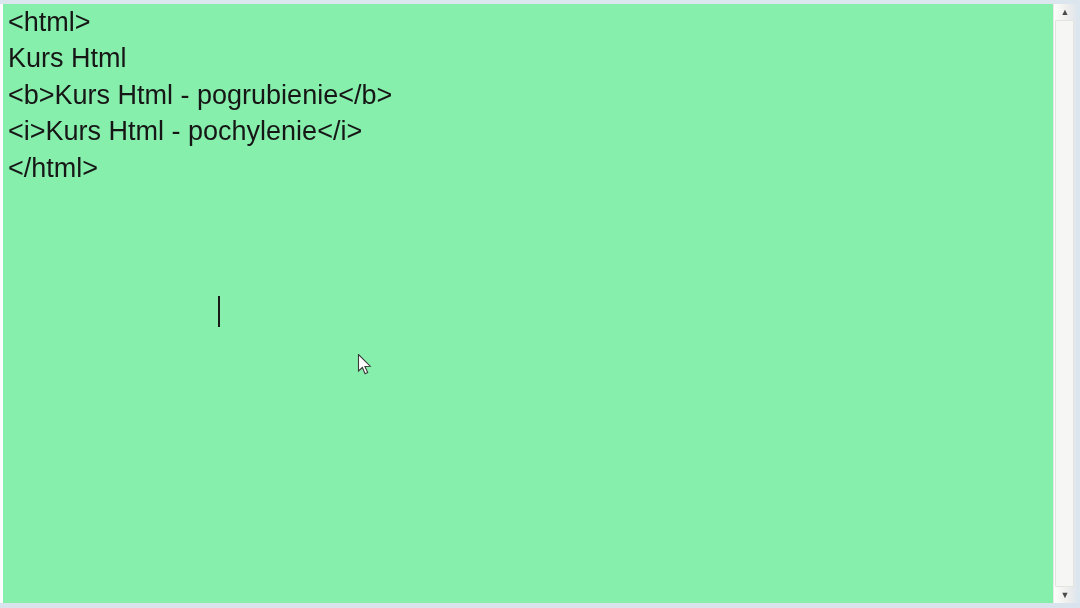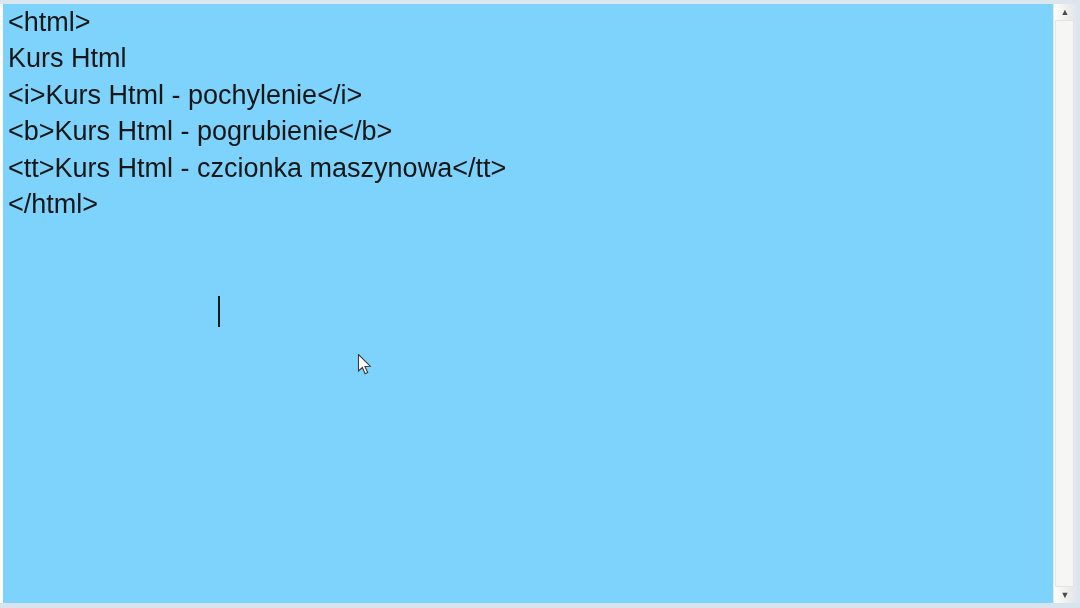--- a/index.html
+++ b/index.html
@@ -8,21 +8,21 @@
     width: 1080px;
     height: 608px;
     overflow: hidden;
     font-family: "Liberation Sans", sans-serif;
     background: #f5f5f3;
   }
   .stage {
     position: relative;
     width: 1080px;
     height: 608px;
-    background: #7dd3fc;
+    background: #86efac;
   }
   
   .strip-top {
     position: absolute; left: 0; top: 0;
     width: 1080px; height: 4px;
     background: #dce6ef;
   }
   .strip-bottom {
     position: absolute; left: 0; bottom: 0;
     width: 1080px; height: 5px;
@@ -108,29 +108,28 @@
   <div class="strip-right"></div>
   <div class="strip-bottom"></div>
 
   <div class="editor">
 
       <div class="code-line">&lt;html&gt;</div>
 
 
       <div class="code-line">Kurs Html</div>
 
+      <div class="code-line">&lt;b&gt;Kurs Html - pogrubienie&lt;/b&gt;</div>
+
       <div class="code-line">&lt;i&gt;Kurs Html - pochylenie&lt;/i&gt;</div>
-
-      <div class="code-line">&lt;b&gt;Kurs Html - pogrubienie&lt;/b&gt;</div>
 
 
 
 
 
-      <div class="code-line">&lt;tt&gt;Kurs Html - czcionka maszynowa&lt;/tt&gt;</div>
 
 
       <div class="code-line">&lt;/html&gt;</div>
     </div>
 
   <div class="caret"></div>
 
   <div class="scrollbar">
     <div class="scroll-btn up">
       <span>▲</span>

